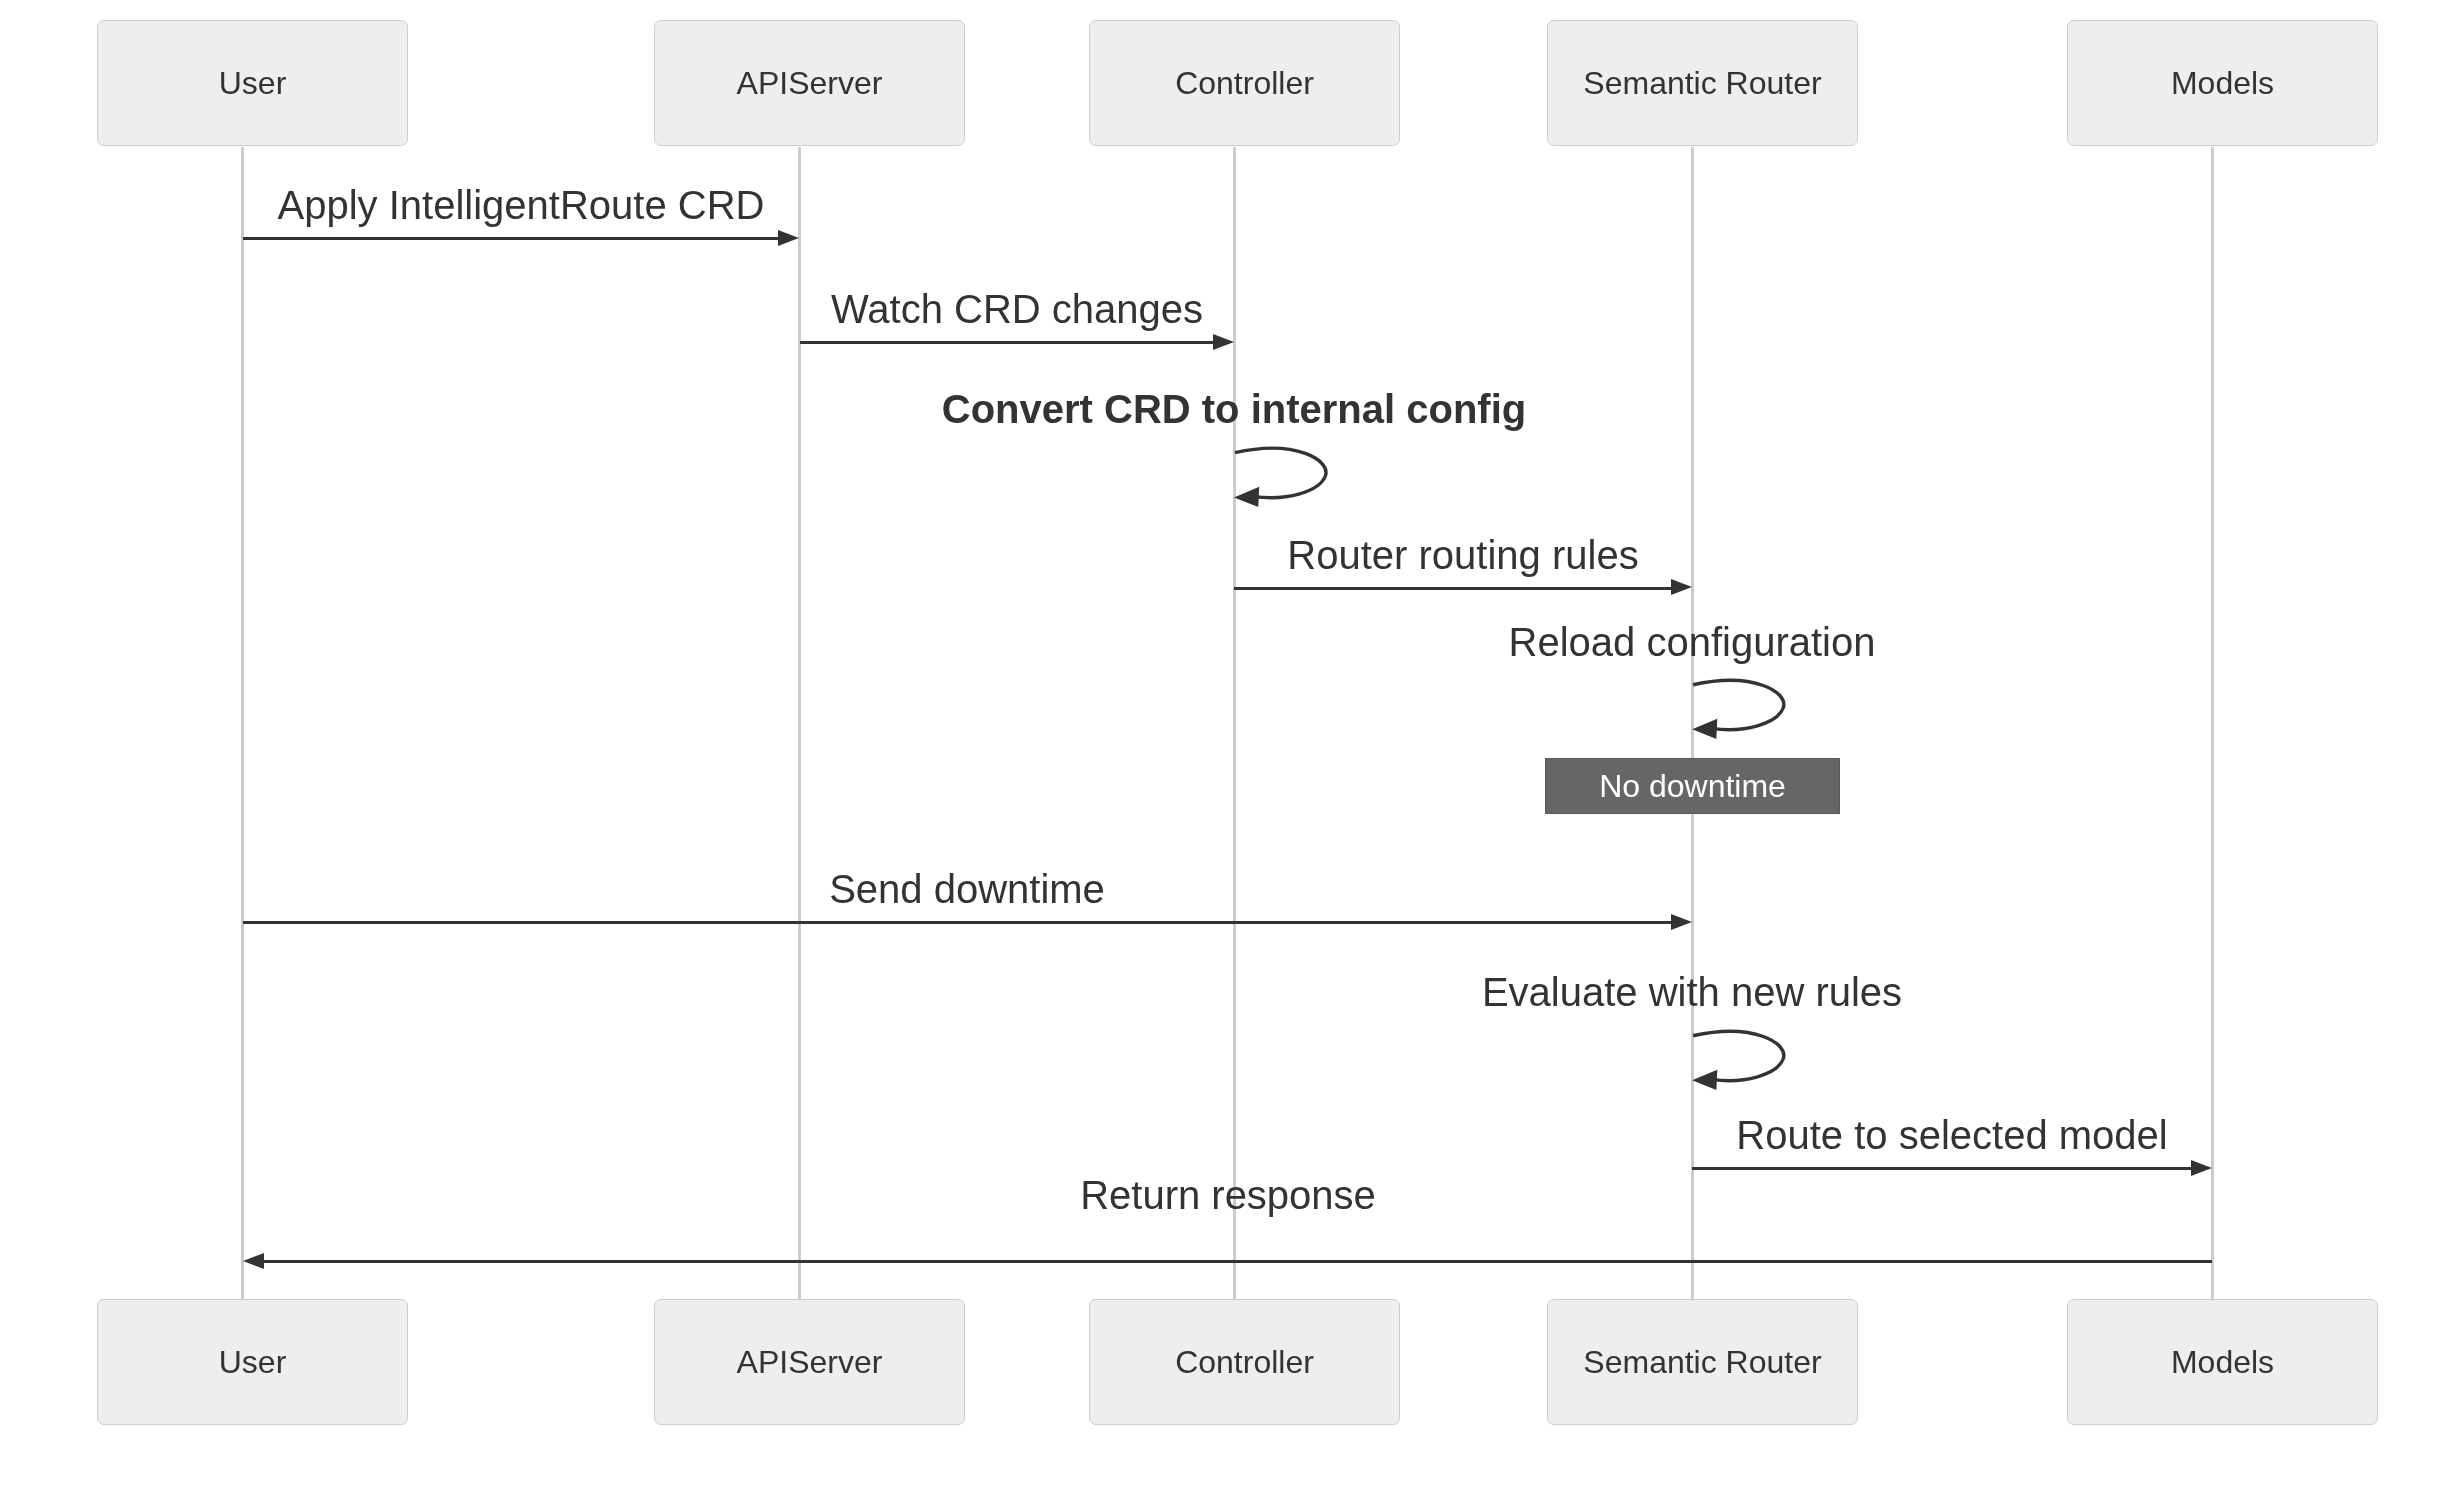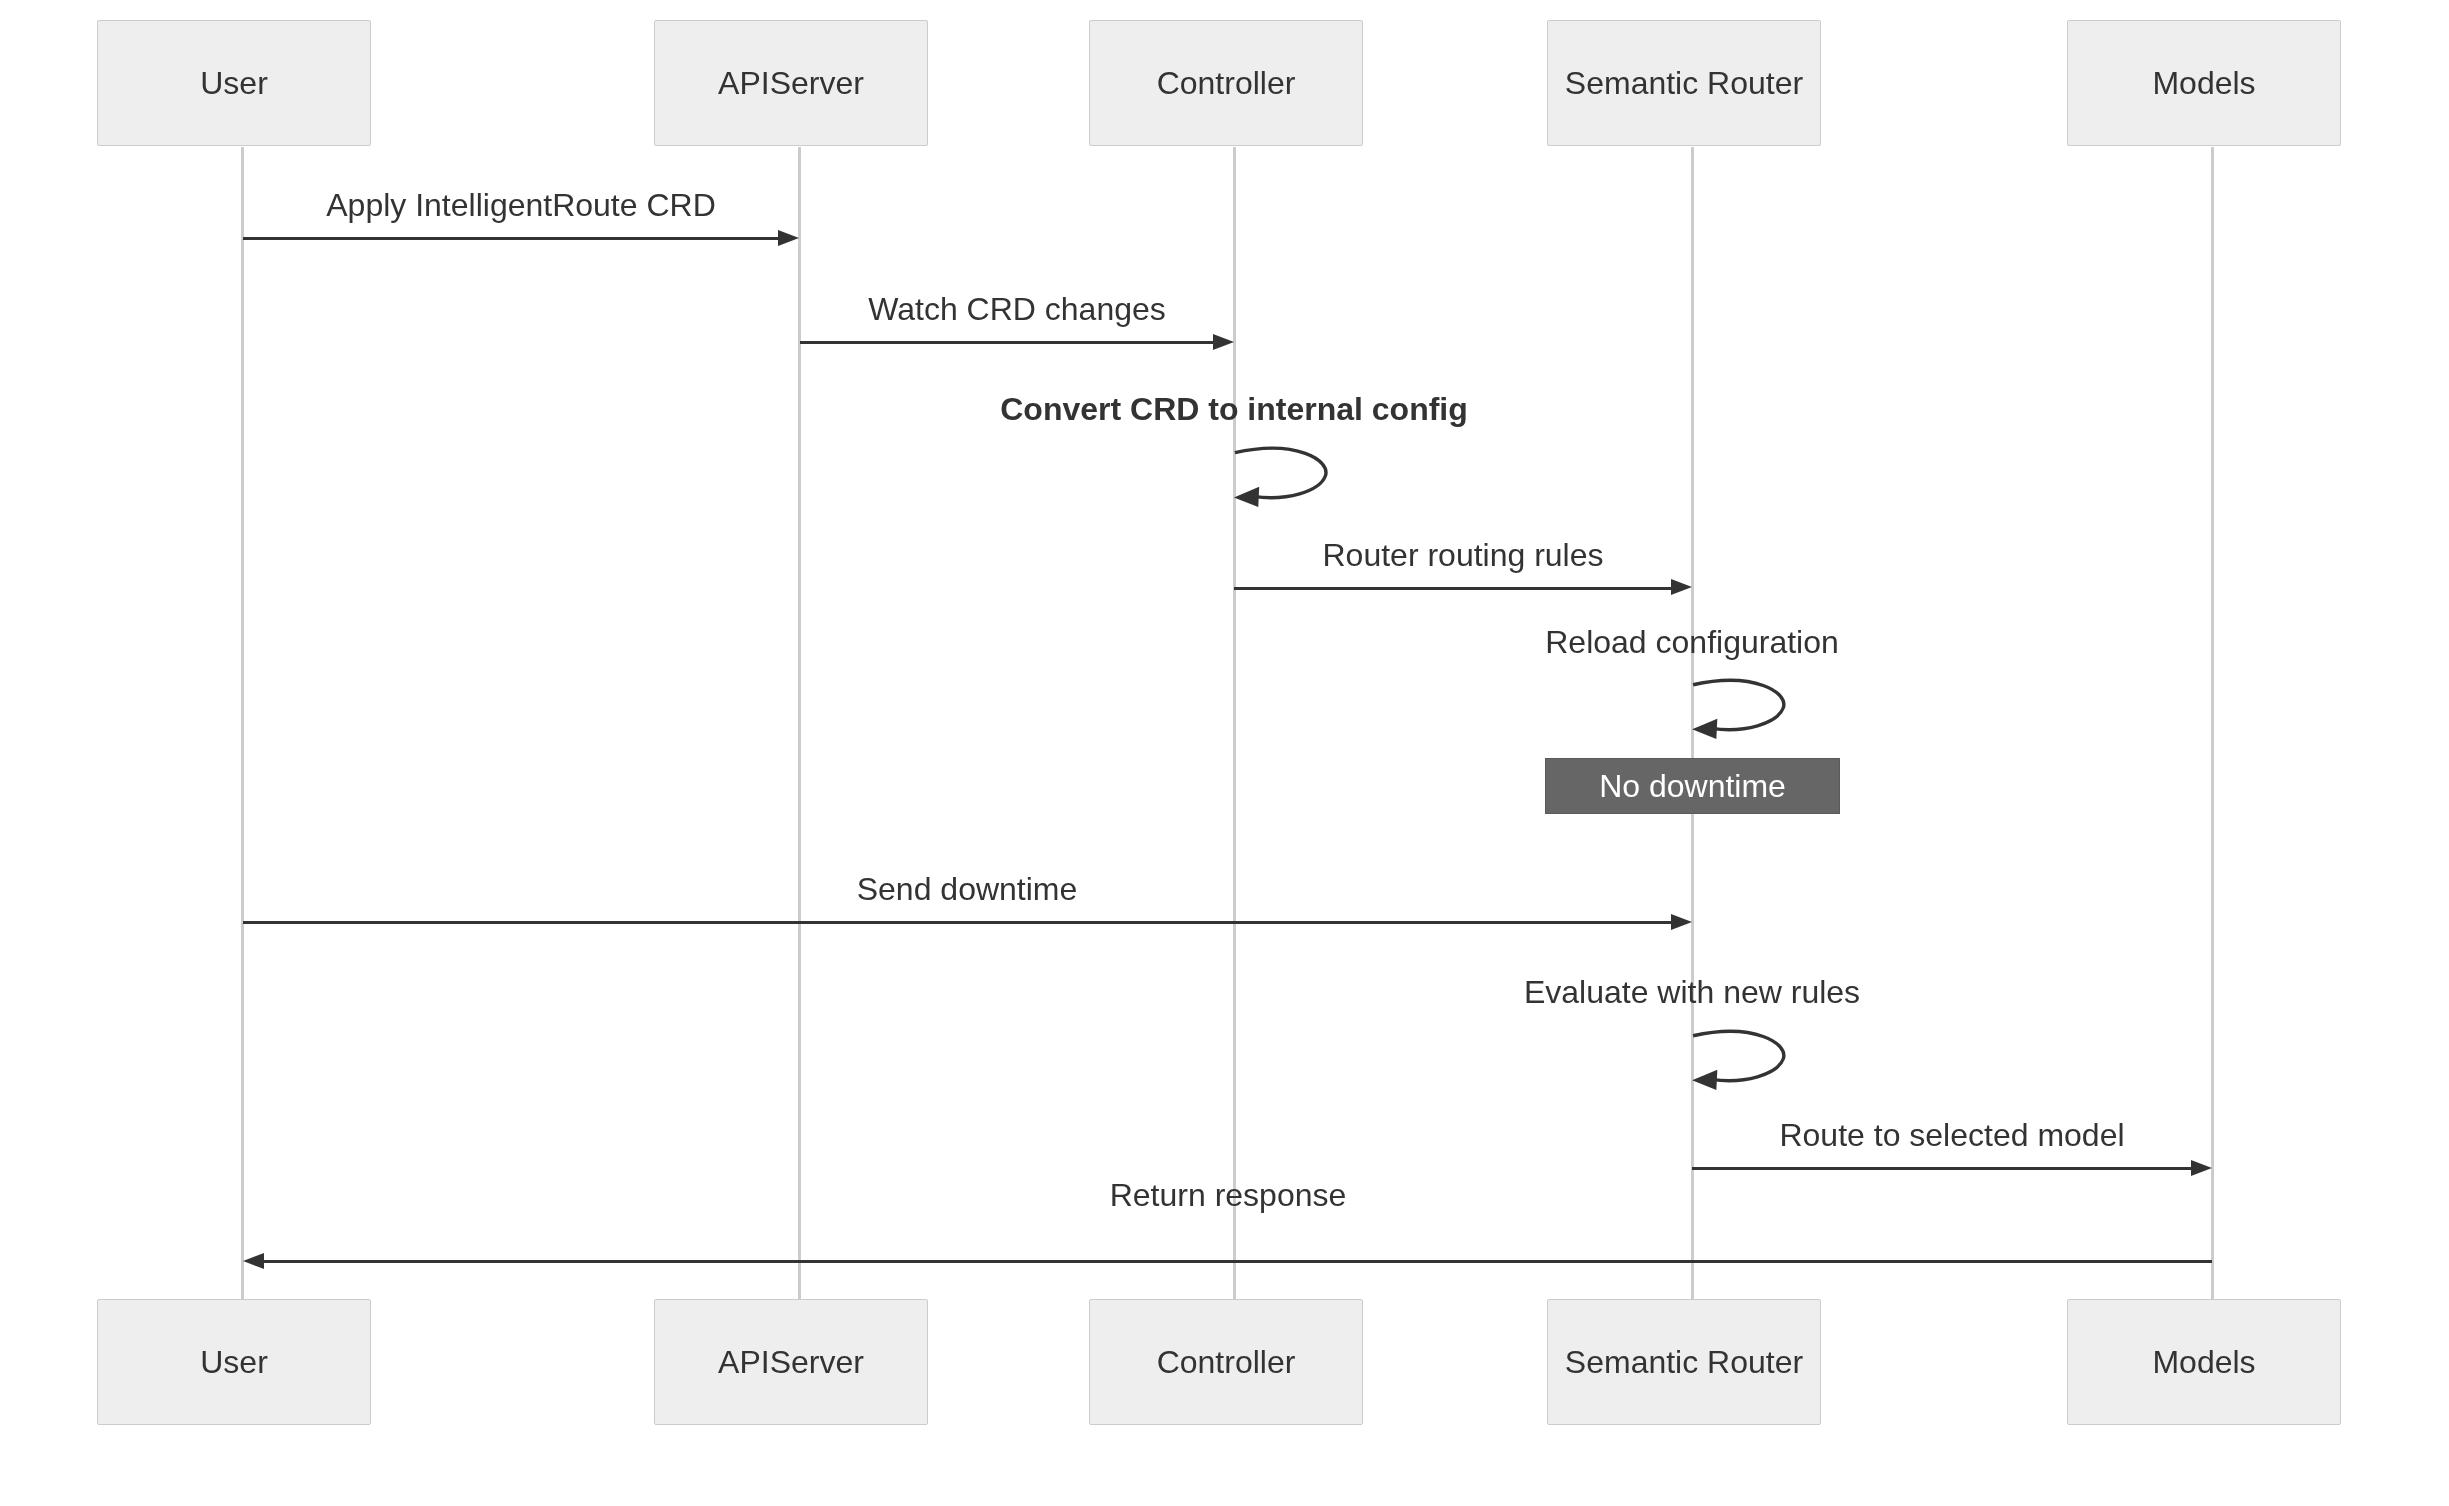--- a/index.html
+++ b/index.html
@@ -6,36 +6,36 @@
   #stage{
     position:relative;
     width:2449px;height:1506px;
     background:#ffffff;
     font-family:"Liberation Sans", sans-serif;
     color:#333333;
     overflow:hidden;
   }
   .actor{
     position:absolute;
-    width:274px;height:126px;
+    width:311px;height:126px;
     background:#eeeeee;
     border:1.9px solid #cccccc;
-    border-radius:2px;
+    border-radius:7px;
     box-sizing:border-box;
     display:flex;align-items:center;justify-content:center;
     font-size:32px;
   }
   .lifeline{
     position:absolute;
     top:147px;height:1153px;width:2.9px;
     background:#cccccc;
   }
   .msg-label{
     position:absolute;
-    font-size:32px;
+    font-size:40px;
     line-height:37px;
     white-space:nowrap;
     transform:translateX(-50%);
     color:#333333;
   }
   .msg-line{
     position:absolute;height:2.9px;background:#333333;
   }
   .arr{
     position:absolute;width:0;height:0;

